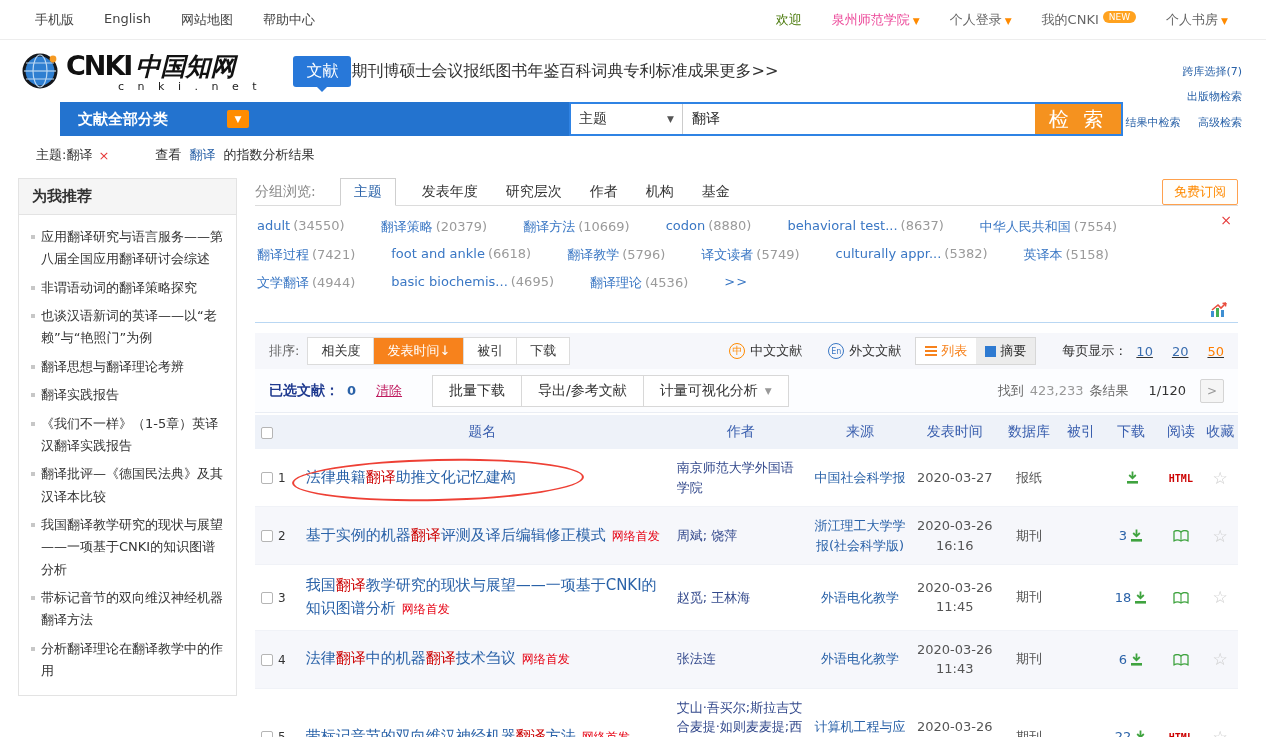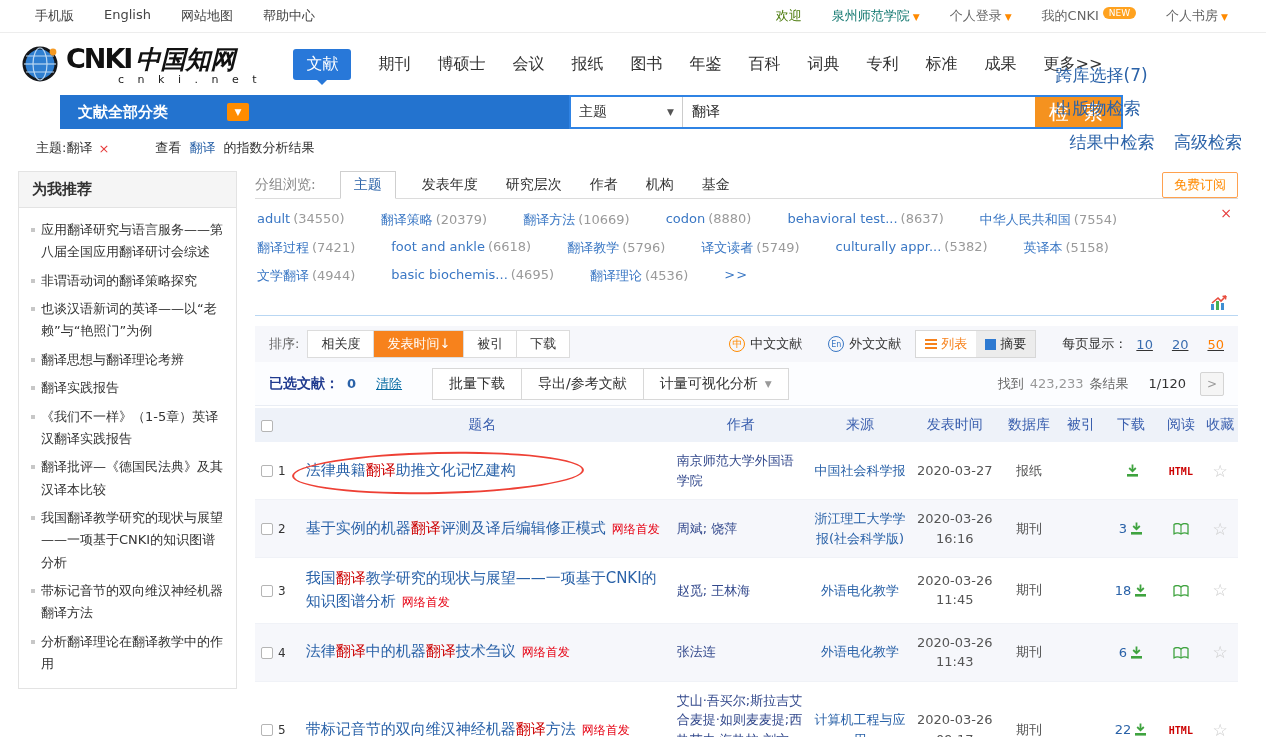--- a/index.html
+++ b/index.html
@@ -3,48 +3,48 @@
 <meta charset="utf-8">
 <title>CNKI</title>
 <style>
   * { margin:0; padding:0; box-sizing:border-box; }
   html,body { width:1266px; height:737px; overflow:hidden; background:#fff;
     font-family:"DejaVu Sans","Liberation Sans",sans-serif; color:#333; }
   a { text-decoration:none; cursor:pointer; }
   body { position:relative; }
 
   
-  .topbar { height:33px; display:flex; align-items:center; padding:0 38px 0 35px;
+  .topbar { height:40px; display:flex; align-items:center; padding:0 38px 0 35px;
     border-bottom:1px solid #ededed; font-size:13px; color:#666; background:#fff; }
   .tb-links { display:flex; gap:30px; }
   .tb-link { color:#444; }
   .tb-right { margin-left:auto; display:flex; align-items:center; gap:30px; }
   .tb-welcome { color:#4d7c0f; }
-  .tb-inst { color:#0f766e; }
+  .tb-inst { color:#ec4899; }
   .caret { font-size:9px; color:#ff8a00; margin-left:3px; }
   .new-badge { background:#ffa21f; color:#fff; font-size:9px; border-radius:8px;
     padding:1px 6px; margin-left:4px; vertical-align:4px; display:inline-block; }
 
   
   .header { height:62px; display:flex; align-items:center; padding:0 20px; }
   .logo { display:flex; align-items:center; gap:6px; }
   .logo-globe { flex:none; }
   .logo-body { display:flex; flex-direction:column; }
   .logo-row { display:flex; align-items:baseline; gap:4px; }
   .logo-mark { font-weight:900; font-size:27px; letter-spacing:-2px; color:#111; }
   .logo-cn { font-family:"DejaVu Serif","Liberation Serif",serif; font-weight:bold;
     font-style:italic; font-size:25px; color:#111; }
   .logo-en { font-size:11px; letter-spacing:5px; color:#222; margin-top:-3px; padding-left:52px; }
-  .nav { display:flex; align-items:center; gap:27px; margin-left:32px; font-size:16px; }
+  .nav { display:flex; align-items:center; margin-left:32px; font-size:16px; }
   .nav-item { color:#333; position:relative; }
   .nav-item.active { background:#2878d9; color:#fff; padding:5px 13px; border-radius:3px; }
   .nav-item.active::after { content:""; position:absolute; left:50%; bottom:-5px; margin-left:-5px;
     border:5px solid transparent; border-top-color:#2878d9; border-bottom:0; }
 
-  .side-links { position:absolute; right:24px; top:64px; text-align:left; font-size:17px; z-index:5; }
+  .side-links { position:absolute; right:24px; top:64px; text-align:right; font-size:11px; z-index:5; }
   .side-links a { color:#2a62a8; }
   .sl-row1 { margin-bottom:10px; }
   .sl-row2 { margin-bottom:11px; }
   .sl-row3 a { margin-left:14px; }
 
   
   .search-row { display:flex; margin-left:18px; height:34px;padding-left:42px; }
   .cat-bar { width:509px; background:#2373cf; color:#fff; display:flex; align-items:center;
     padding-left:18px; font-size:15px; font-weight:bold; position:relative; }
   .cat-caret-box { position:absolute; left:167px; top:8px; width:22px; height:18px;
@@ -123,21 +123,21 @@
   .ab-icon { width:11px; height:11px; background:#2e7ad1; }
   .per-page { margin-left:26px; display:flex; align-items:center; gap:9px; color:#333; }
   .pp-num { color:#3a6daf; cursor:pointer; }
   .pp-num.active { color:#ff7e00; }
 
   
   .selbar { height:44px; display:flex; align-items:center; padding:0 14px; font-size:13px;
     background:#fcfdff; border-bottom:1px solid #e9edf4; }
   .sel-label { color:#1f3a8f; font-weight:bold; font-size:14px; }
   .sel-count { color:#2a62a8; font-weight:bold; margin:0 20px 0 8px; }
-  .sel-clear { color:#0369a1; margin-right:30px;text-decoration:underline; }
+  .sel-clear { color:#be185d; margin-right:30px;text-decoration:underline; }
   .btn-group { display:flex; border:1px solid #d8d8d8; background:#fff; }
   .grp-btn { padding:6px 16px; font-size:14px; color:#333; border-left:1px solid #d8d8d8;
     cursor:pointer; display:flex; align-items:center; gap:7px; }
   .grp-btn:first-child { border-left:none; }
   .btn-caret { color:#999; font-size:9px; }
   .found { margin-left:auto; display:flex; align-items:center; gap:6px; color:#666; }
   .found-num { color:#999; }
   .found-page { color:#333; margin-left:14px; }
   .next-btn { width:24px; height:24px; border:1px solid #d4d4d4; background:#f5f5f5;
     color:#999; display:flex; align-items:center; justify-content:center; margin-left:8px;

